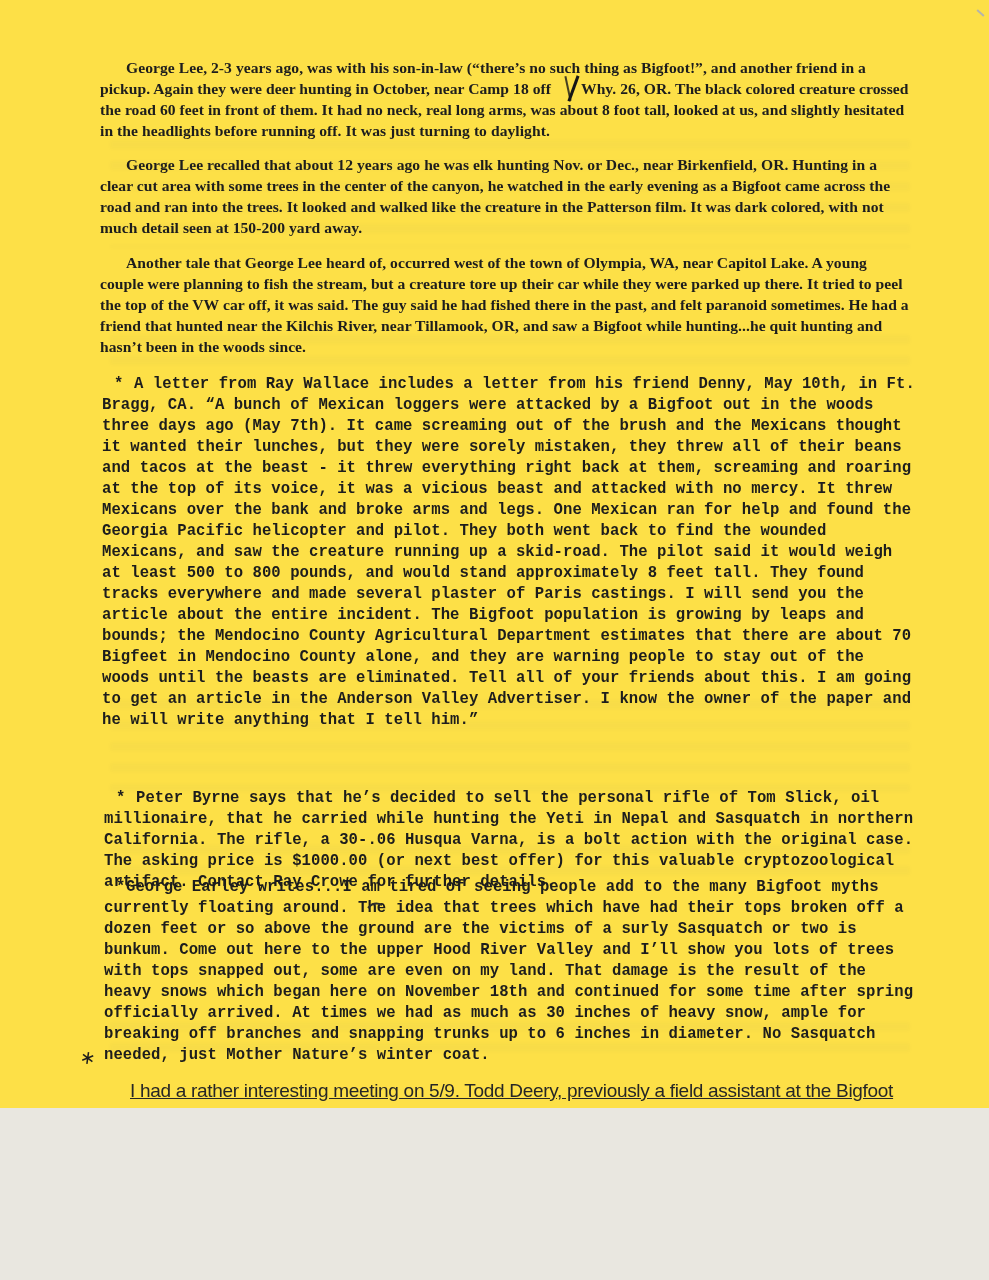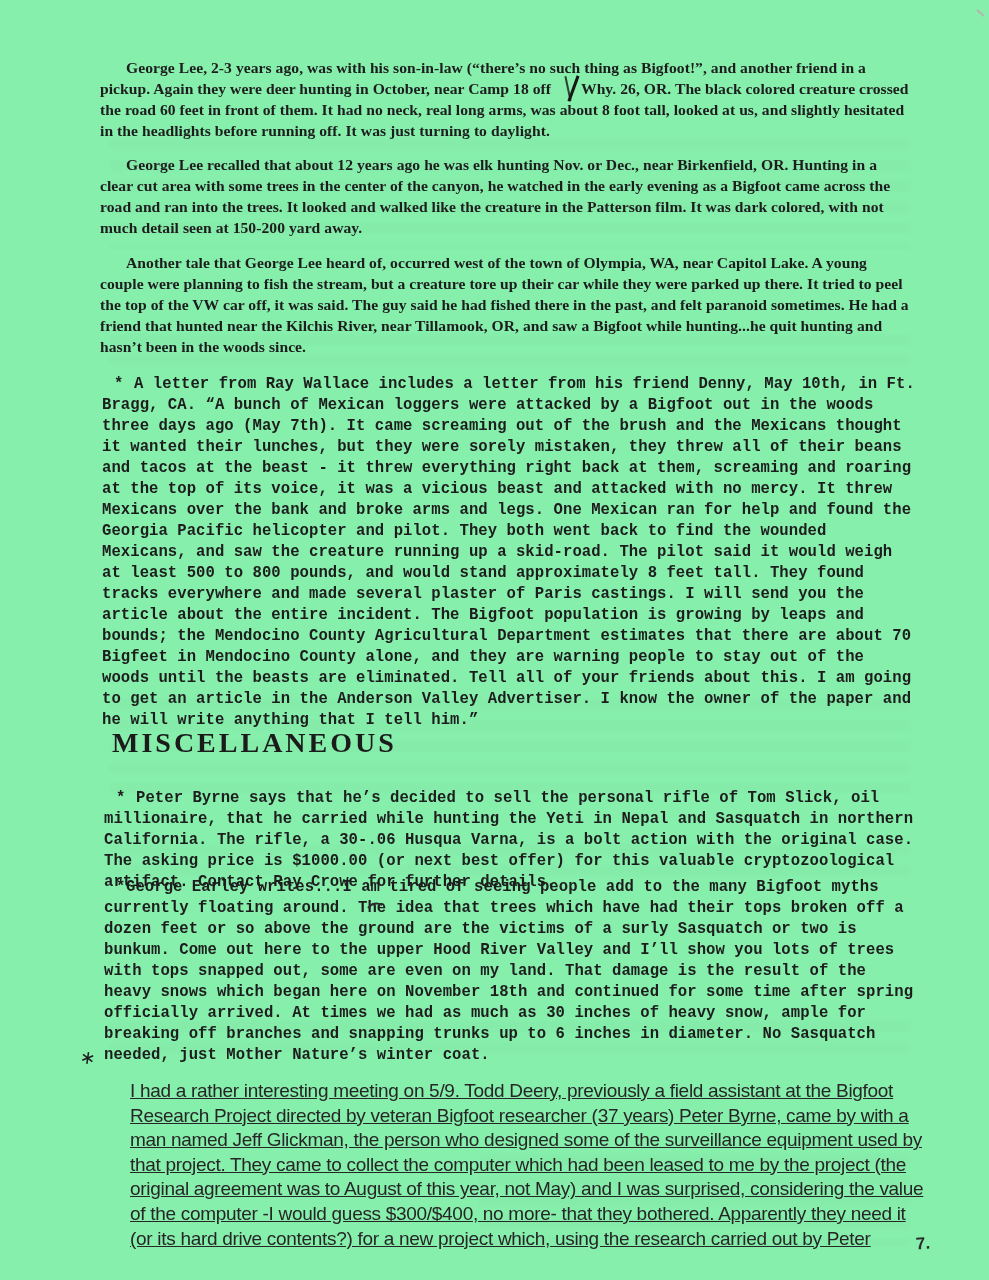--- a/index.html
+++ b/index.html
@@ -1,20 +1,20 @@
 <!DOCTYPE html>
 <html><head>
 <meta charset="utf-8">
 <style>
   html,body{margin:0;padding:0;}
   body{background:#e9e7e0;font-family:"Liberation Serif",serif;}
   .page{
     position:relative;
-    width:989px;height:1280px;
-    background:#86efac;
+    width:989px;height:1108px;
+    background:#fde047;
     overflow:hidden;
     color:#1d1d1d;
   }
   
   .para{
     position:absolute;
     font-family:"Liberation Serif",serif;
     font-weight:700;
     font-size:15.6px;
     line-height:21px;
@@ -94,21 +94,20 @@
 
   <p class="para indent" style="left:100px;top:57px;width:812px;"><span>George Lee, 2-3 years ago, was with his son-in-law (“there’s no such thing as Bigfoot!”, and another friend in a pickup.   Again they were deer hunting in October, near Camp 18 off </span><span class="struck">W</span><span>hy. 26, OR.  The black colored creature crossed the road 60 feet in front of them.  It had no neck, real long arms, was about 8 foot tall, looked at us, and slightly hesitated in the headlights before running off.  It was just turning to daylight.</span></p>
 
   <p class="para indent" style="left:100px;top:154px;width:812px;">George Lee recalled that about 12 years ago he was elk hunting Nov. or Dec.,  near Birkenfield, OR.  Hunting in a clear cut area with some trees in the center of the canyon, he watched in the early evening as a Bigfoot came across the road and ran into the trees.  It looked and walked like the creature in the Patterson film.  It was dark colored, with not much detail seen at 150-200 yard away.</p>
 
   <p class="para indent" style="left:100px;top:252px;width:814px;">Another tale that George Lee heard of, occurred west of the town of Olympia, WA, near Capitol Lake.  A young couple were planning to fish the stream, but a creature tore up their car while they were parked up there.  It tried to peel the top of the VW car off, it was said.  The guy said he had fished there in the past, and felt paranoid sometimes.  He had a friend that hunted near the Kilchis River, near Tillamook, OR, and saw a Bigfoot while hunting...he quit hunting and hasn’t been in the woods since.</p>
 
   <p class="para marked" style="left:102px;top:374px;width:814px;"><span class="marker">*</span><span>A letter from Ray Wallace includes a letter from his friend Denny, May 10th,  in Ft. Bragg, CA.  “A bunch of Mexican loggers were attacked by a Bigfoot out in the woods three days ago (May 7th).  It came screaming out of the brush and the Mexicans thought it wanted their lunches, but they were sorely mistaken, they threw all of their beans and tacos at the beast - it threw everything right back at them, screaming and roaring at the top of its voice, it was a vicious beast and attacked with no mercy.  It threw Mexicans over the bank and broke arms and legs.  One Mexican ran for help and found the Georgia Pacific helicopter and pilot.  They both went back to find the wounded Mexicans, and saw the creature running up a skid-road.  The pilot said it would weigh at least 500 to 800 pounds, and would stand approximately 8 feet tall.  They found tracks everywhere and made several plaster of Paris castings.  I will send you the article about the entire incident.  The Bigfoot population is growing by leaps and bounds; the Mendocino County Agricultural Department estimates that there are about 70 Bigfeet in Mendocino County alone, and they are warning people to stay out of the woods until the beasts are eliminated.  Tell all of your friends about this.  I am going to get an article in the Anderson Valley Advertiser.  I know the owner of the paper and he will write anything that I tell him.”</span></p>
 
 
-  <h1 class="section-heading">MISCELLANEOUS</h1>
 
   <p class="para marked" style="left:104px;top:788px;width:814px;"><span class="marker">*</span><span>Peter Byrne says that he’s decided to sell the personal rifle of Tom Slick, oil millionaire, that he carried while hunting the Yeti in Nepal and Sasquatch in northern California.  The rifle, a 30-.06 Husqua Varna, is a bolt action with the original case.  The asking price is $1000.00 (or next best offer) for this valuable cryptozoological artifact.  Contact Ray Crowe for further details.</span></p>
 
   <p class="para marked" style="left:104px;top:877px;width:816px;"><span class="marker" style="min-width:16px;">*</span><span>George Earley writes...I am tired of seeing people add to the many Bigfoot myths currently floating around.  The idea that trees which have had their tops broken off a dozen feet or so above the ground are the victims of a surly Sasquatch or two is bunkum.  Come out here to the upper Hood River Valley and I’ll show you lots of trees with tops snapped out, some are even on my land.  That damage is the result of the heavy snows which began here on November 18th and continued for some time after spring officially arrived.  At times we had as much as 30 inches of heavy snow, ample for breaking off branches and snapping trunks up to 6 inches in diameter.  No Sasquatch needed, just Mother Nature’s winter coat.</span></p>
 
   <svg class="caret-mark" width="16" height="9" viewBox="0 0 16 9">
     <path d="M1,7 Q7,0 15,4" stroke="#2c2c2c" stroke-width="2" fill="none"></path>
   </svg>
 
   <span class="margin-star">∗</span>

